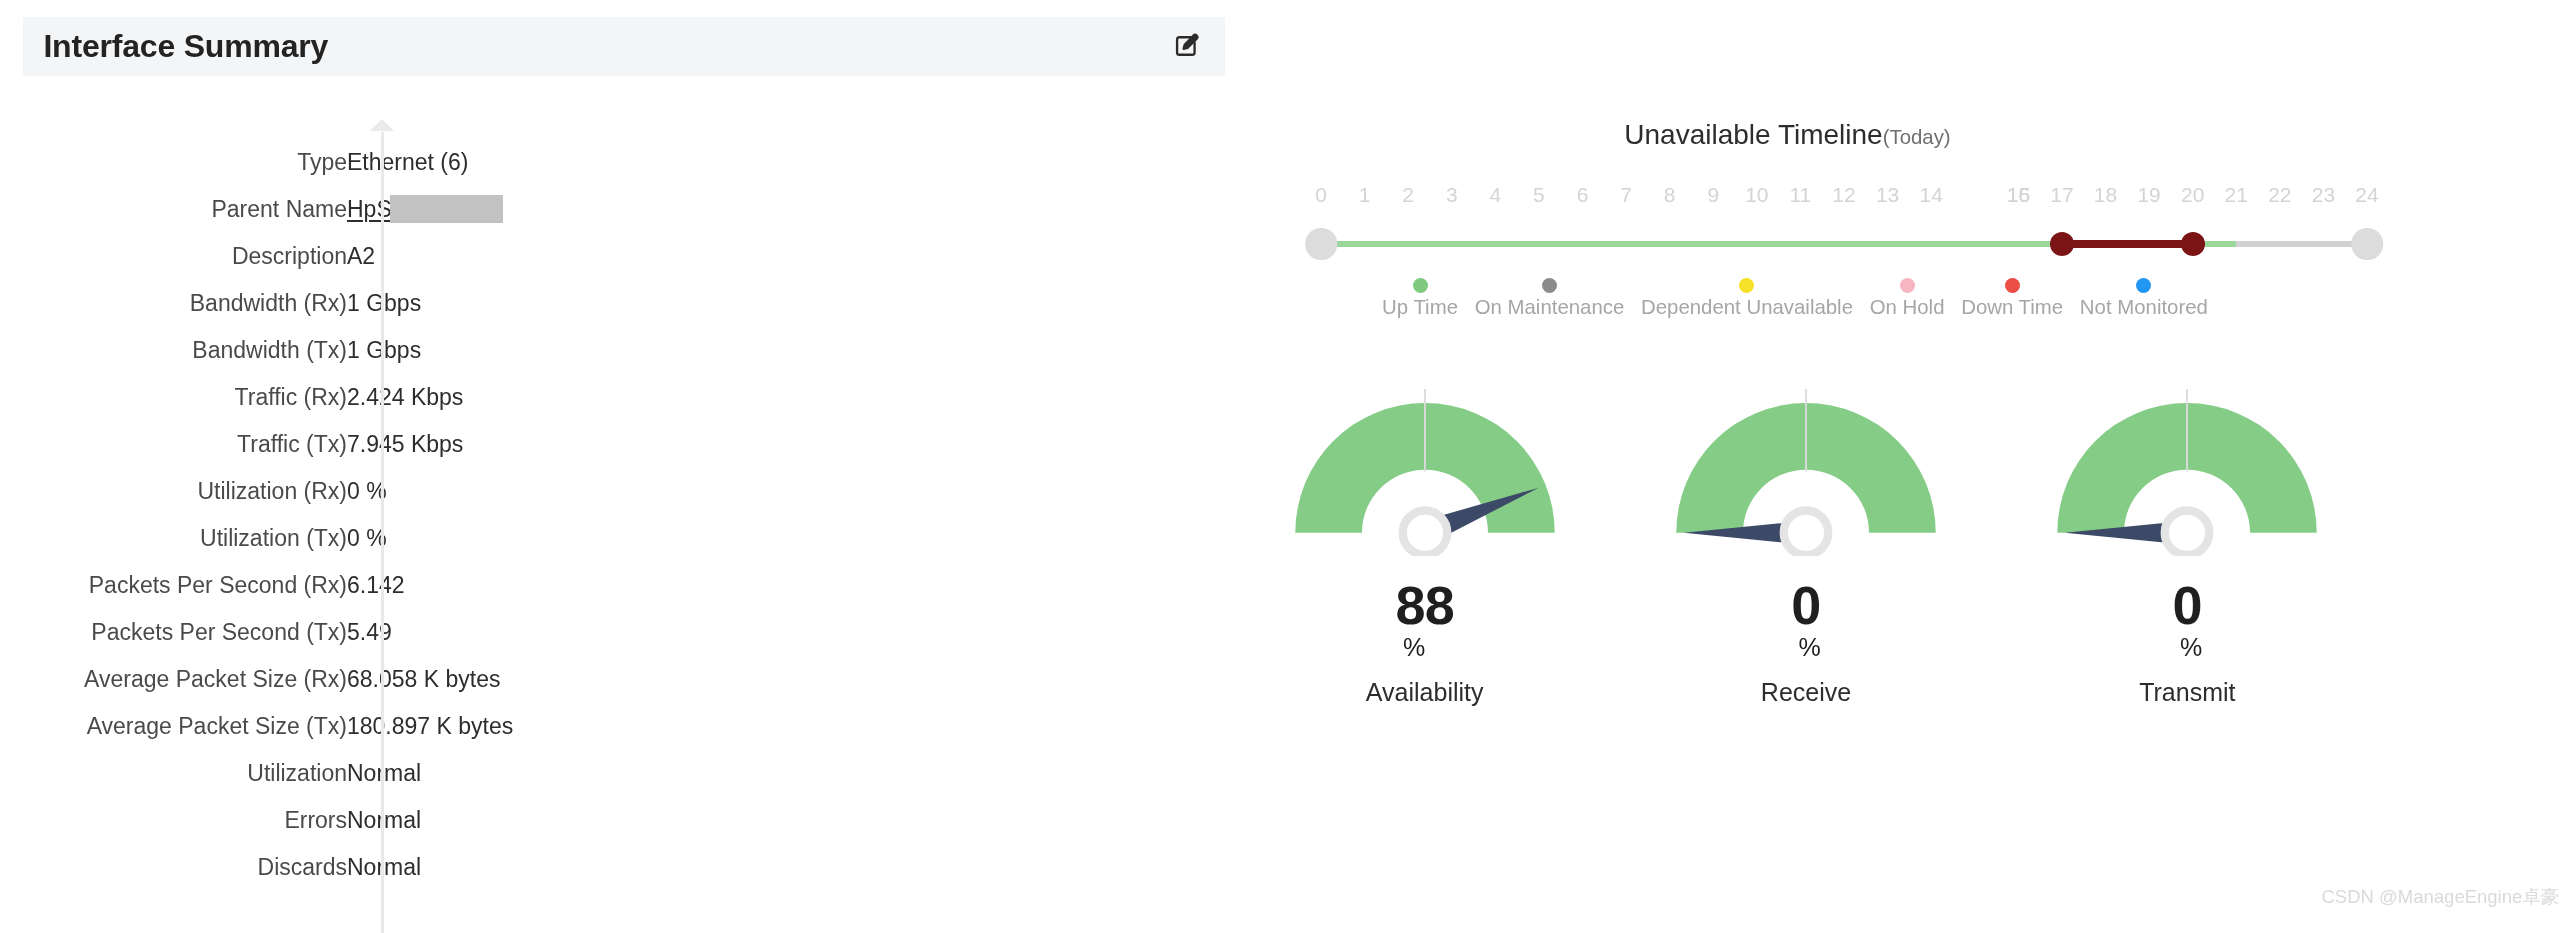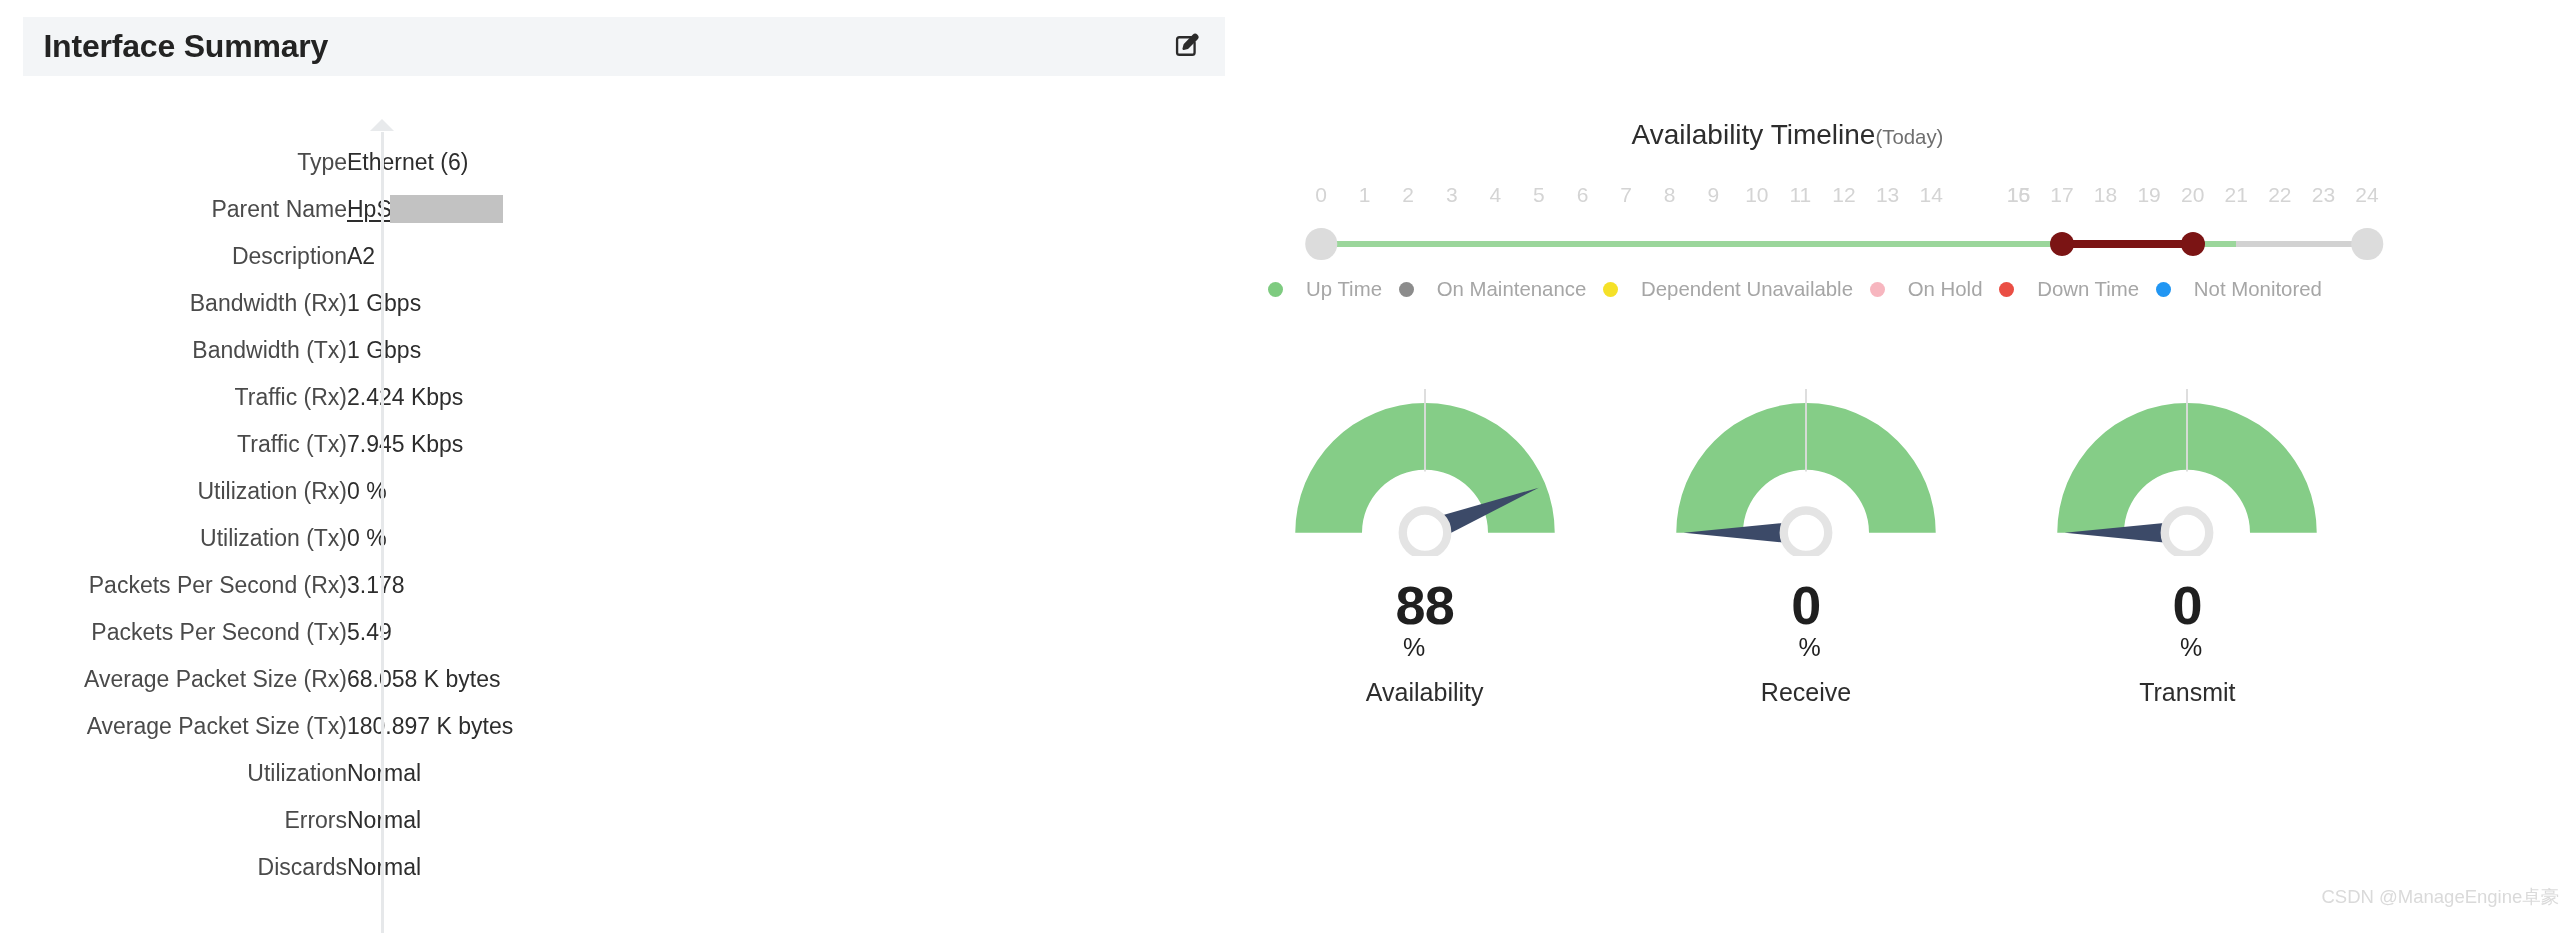--- a/index.html
+++ b/index.html
@@ -168,22 +168,23 @@
     left: 0; top: 278px;
     width: 1126px;
     display: flex;
     justify-content: center;
     align-items: center;
     gap: 16.7px;
   }
   .legend-item {
     display: flex;
     align-items: center;
-    gap: 23px;
-    white-space: nowrap;
+    gap: 3px;
+    white-space: nowrap;
+    flex-direction: column;
   }
   .legend-dot {
     width: 15px; height: 15px; border-radius: 50%;
     flex: 0 0 auto;
   }
   .legend-label {
     font-size: 20.4px;
     color: #a6a6a6;
   }
 
@@ -288,21 +289,21 @@
           <tr>
             <td class="lbl">Utilization (Rx)</td>
             <td class="val">0 %</td>
           </tr>
           <tr>
             <td class="lbl">Utilization (Tx)</td>
             <td class="val">0 %</td>
           </tr>
           <tr>
             <td class="lbl">Packets Per Second (Rx)</td>
-            <td class="val">3.178</td>
+            <td class="val">6.142</td>
           </tr>
           <tr>
             <td class="lbl">Packets Per Second (Tx)</td>
             <td class="val">5.49</td>
           </tr>
           <tr>
             <td class="lbl">Average Packet Size (Rx)</td>
             <td class="val">68.058 K bytes</td>
           </tr>
           <tr>
@@ -321,21 +322,21 @@
             <td class="lbl">Discards</td>
             <td class="val">Normal</td>
           </tr>
         </tbody>
     </table>
   </div>
 
   <div class="right-pane">
 
     <div class="timeline-title">
-      <span>Availability Timeline</span><span class="sub">(Today)</span>
+      <span>Unavailable Timeline</span><span class="sub">(Today)</span>
     </div>
 
     <div class="ticks" id="timeline-ticks">
         <span class="tick" style="left: 0%;">0</span>
         <span class="tick" style="left: 4.16667%;">1</span>
         <span class="tick" style="left: 8.33333%;">2</span>
         <span class="tick" style="left: 12.5%;">3</span>
         <span class="tick" style="left: 16.6667%;">4</span>
         <span class="tick" style="left: 20.8333%;">5</span>
         <span class="tick" style="left: 25%;">6</span>

